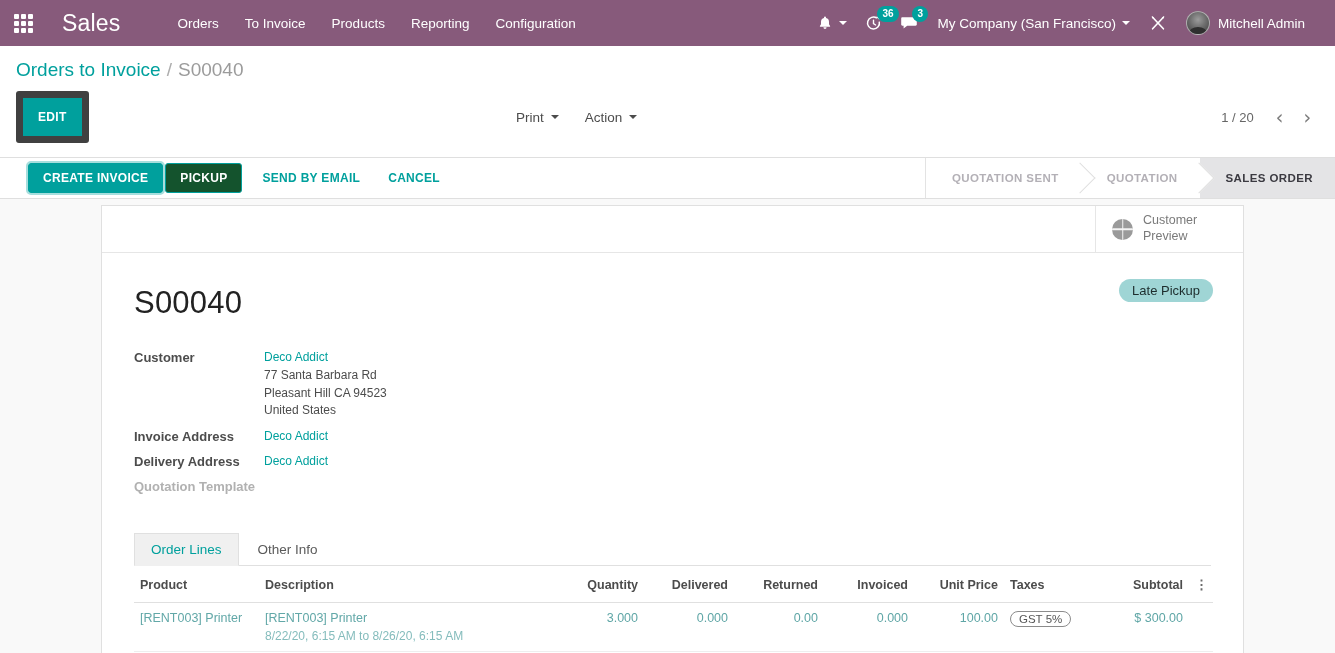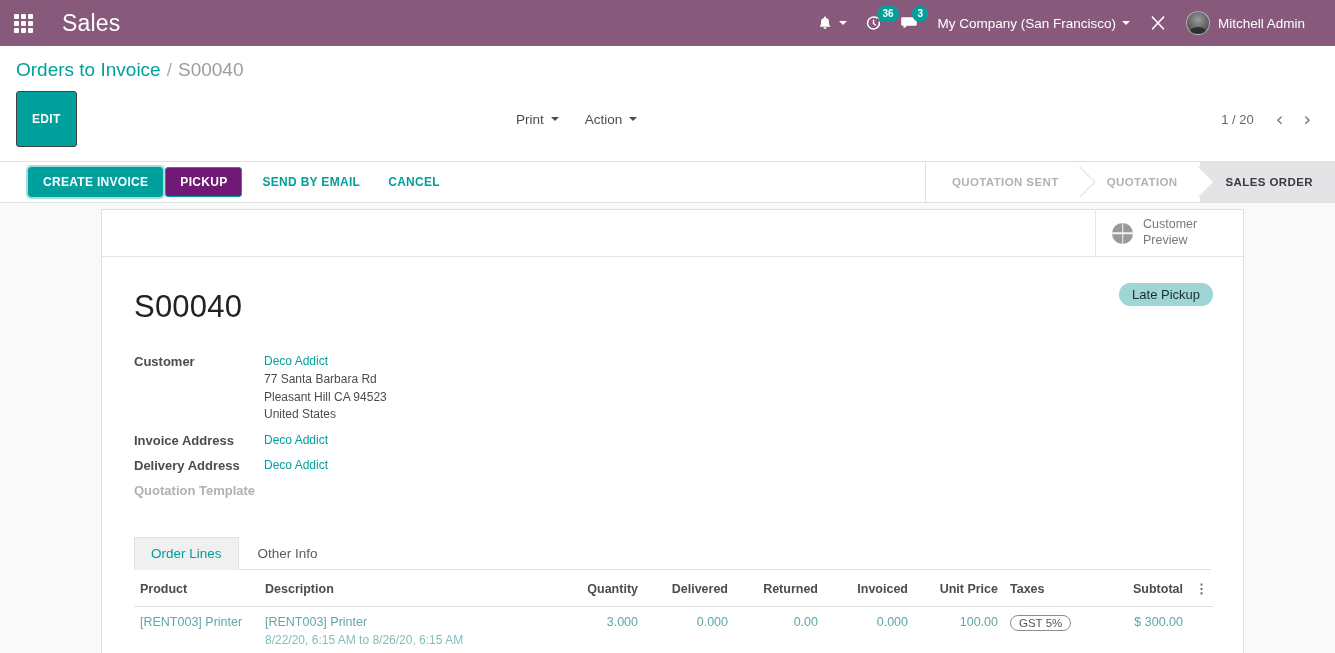--- a/index.html
+++ b/index.html
@@ -136,25 +136,25 @@
   .buttons-row {
     display: flex;
     align-items: center;
     padding: 6px 0 14px 0;
     position: relative;
     min-height: 48px;
   }
   .btn-edit {
     background: #00A09D;
     color: #ffffff;
-    border: 1px solid #404040;
+    border: 7px solid #404040;
     font-size: 12px;
     font-weight: bold;
     letter-spacing: .3px;
-    padding: 20px 15px;
+    padding: 12px 15px;
     border-radius: 3px;
     cursor: pointer;
     text-transform: uppercase;
   }
   .cp-mid {
     position: absolute;
     left: 500px;
     display: flex;
     align-items: center;
     gap: 26px;
@@ -208,21 +208,21 @@
     font-weight: bold;
     letter-spacing: .3px;
     padding: 7px 14px;
     border-radius: 3px;
     cursor: pointer;
     text-transform: uppercase;
     outline: 2px solid rgba(0,160,157,.35);
     margin-right: 2px;
   }
   .btn-secondary-fill {
-    background: #701a75;
+    background: #14532d;
     color: #ffffff;
     border: 1px solid #00A09D;
     font-size: 12px;
     font-weight: bold;
     letter-spacing: .3px;
     padding: 7px 14px;
     border-radius: 3px;
     cursor: pointer;
     text-transform: uppercase;
     margin-right: 6px;
@@ -453,20 +453,27 @@
         <i></i>
         <i></i>
         <i></i>
         <i></i>
         <i></i>
         <i></i>
     </span>
   </div>
   <div class="brand">Sales</div>
 
+  <div class="nav-menu">
+    <div class="nav-item">Orders</div>
+    <div class="nav-item">To Invoice</div>
+    <div class="nav-item">Products</div>
+    <div class="nav-item">Reporting</div>
+    <div class="nav-item">Configuration</div>
+  </div>
 
   <div class="nav-right">
     <div class="nav-icon-wrap">
       <svg width="16" height="16" viewBox="0 0 16 16">
         <path fill="#ffffff" d="M8 1.6a1 1 0 0 1 1 1v.5a3.9 3.9 0 0 1 3 3.8v2.4l1.1 1.8c.2.3 0 .7-.4.7H3.3c-.4 0-.6-.4-.4-.7L4 9.3V6.9a3.9 3.9 0 0 1 3-3.8v-.5a1 1 0 0 1 1-1zM6.4 12.3h3.2a1.6 1.6 0 0 1-3.2 0z"></path>
       </svg>
       <span class="caret"></span>
     </div>
 
     <div class="nav-icon-wrap">

